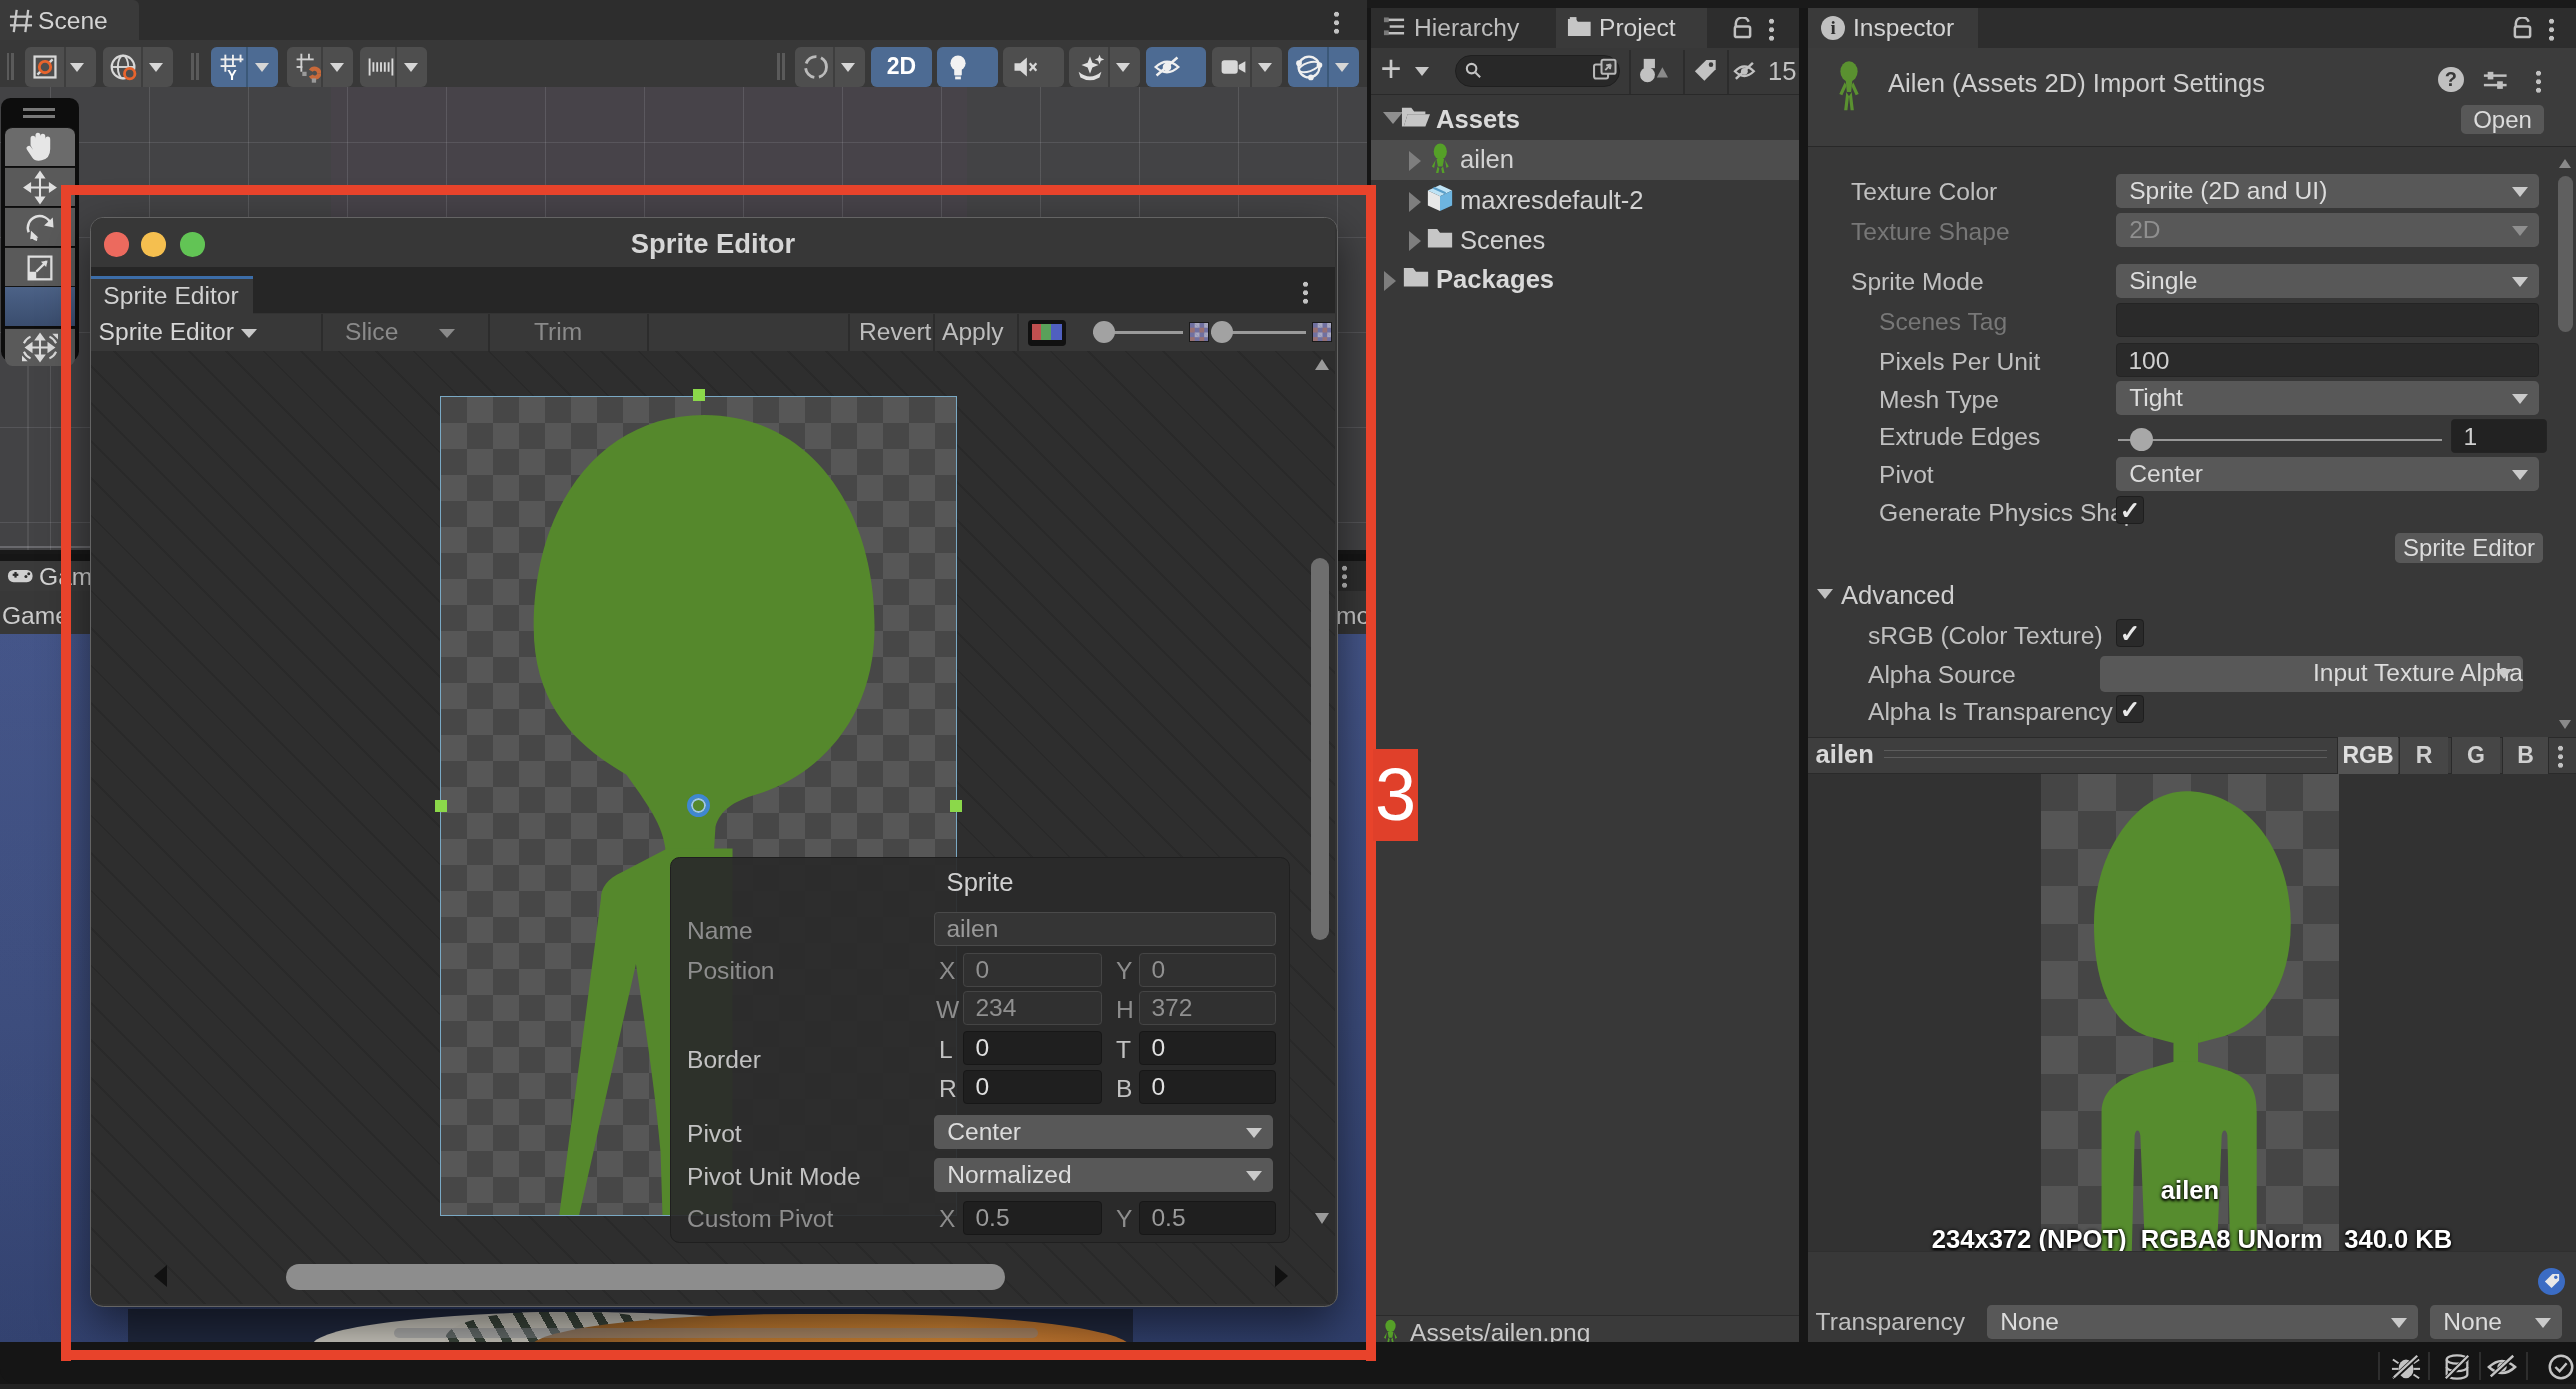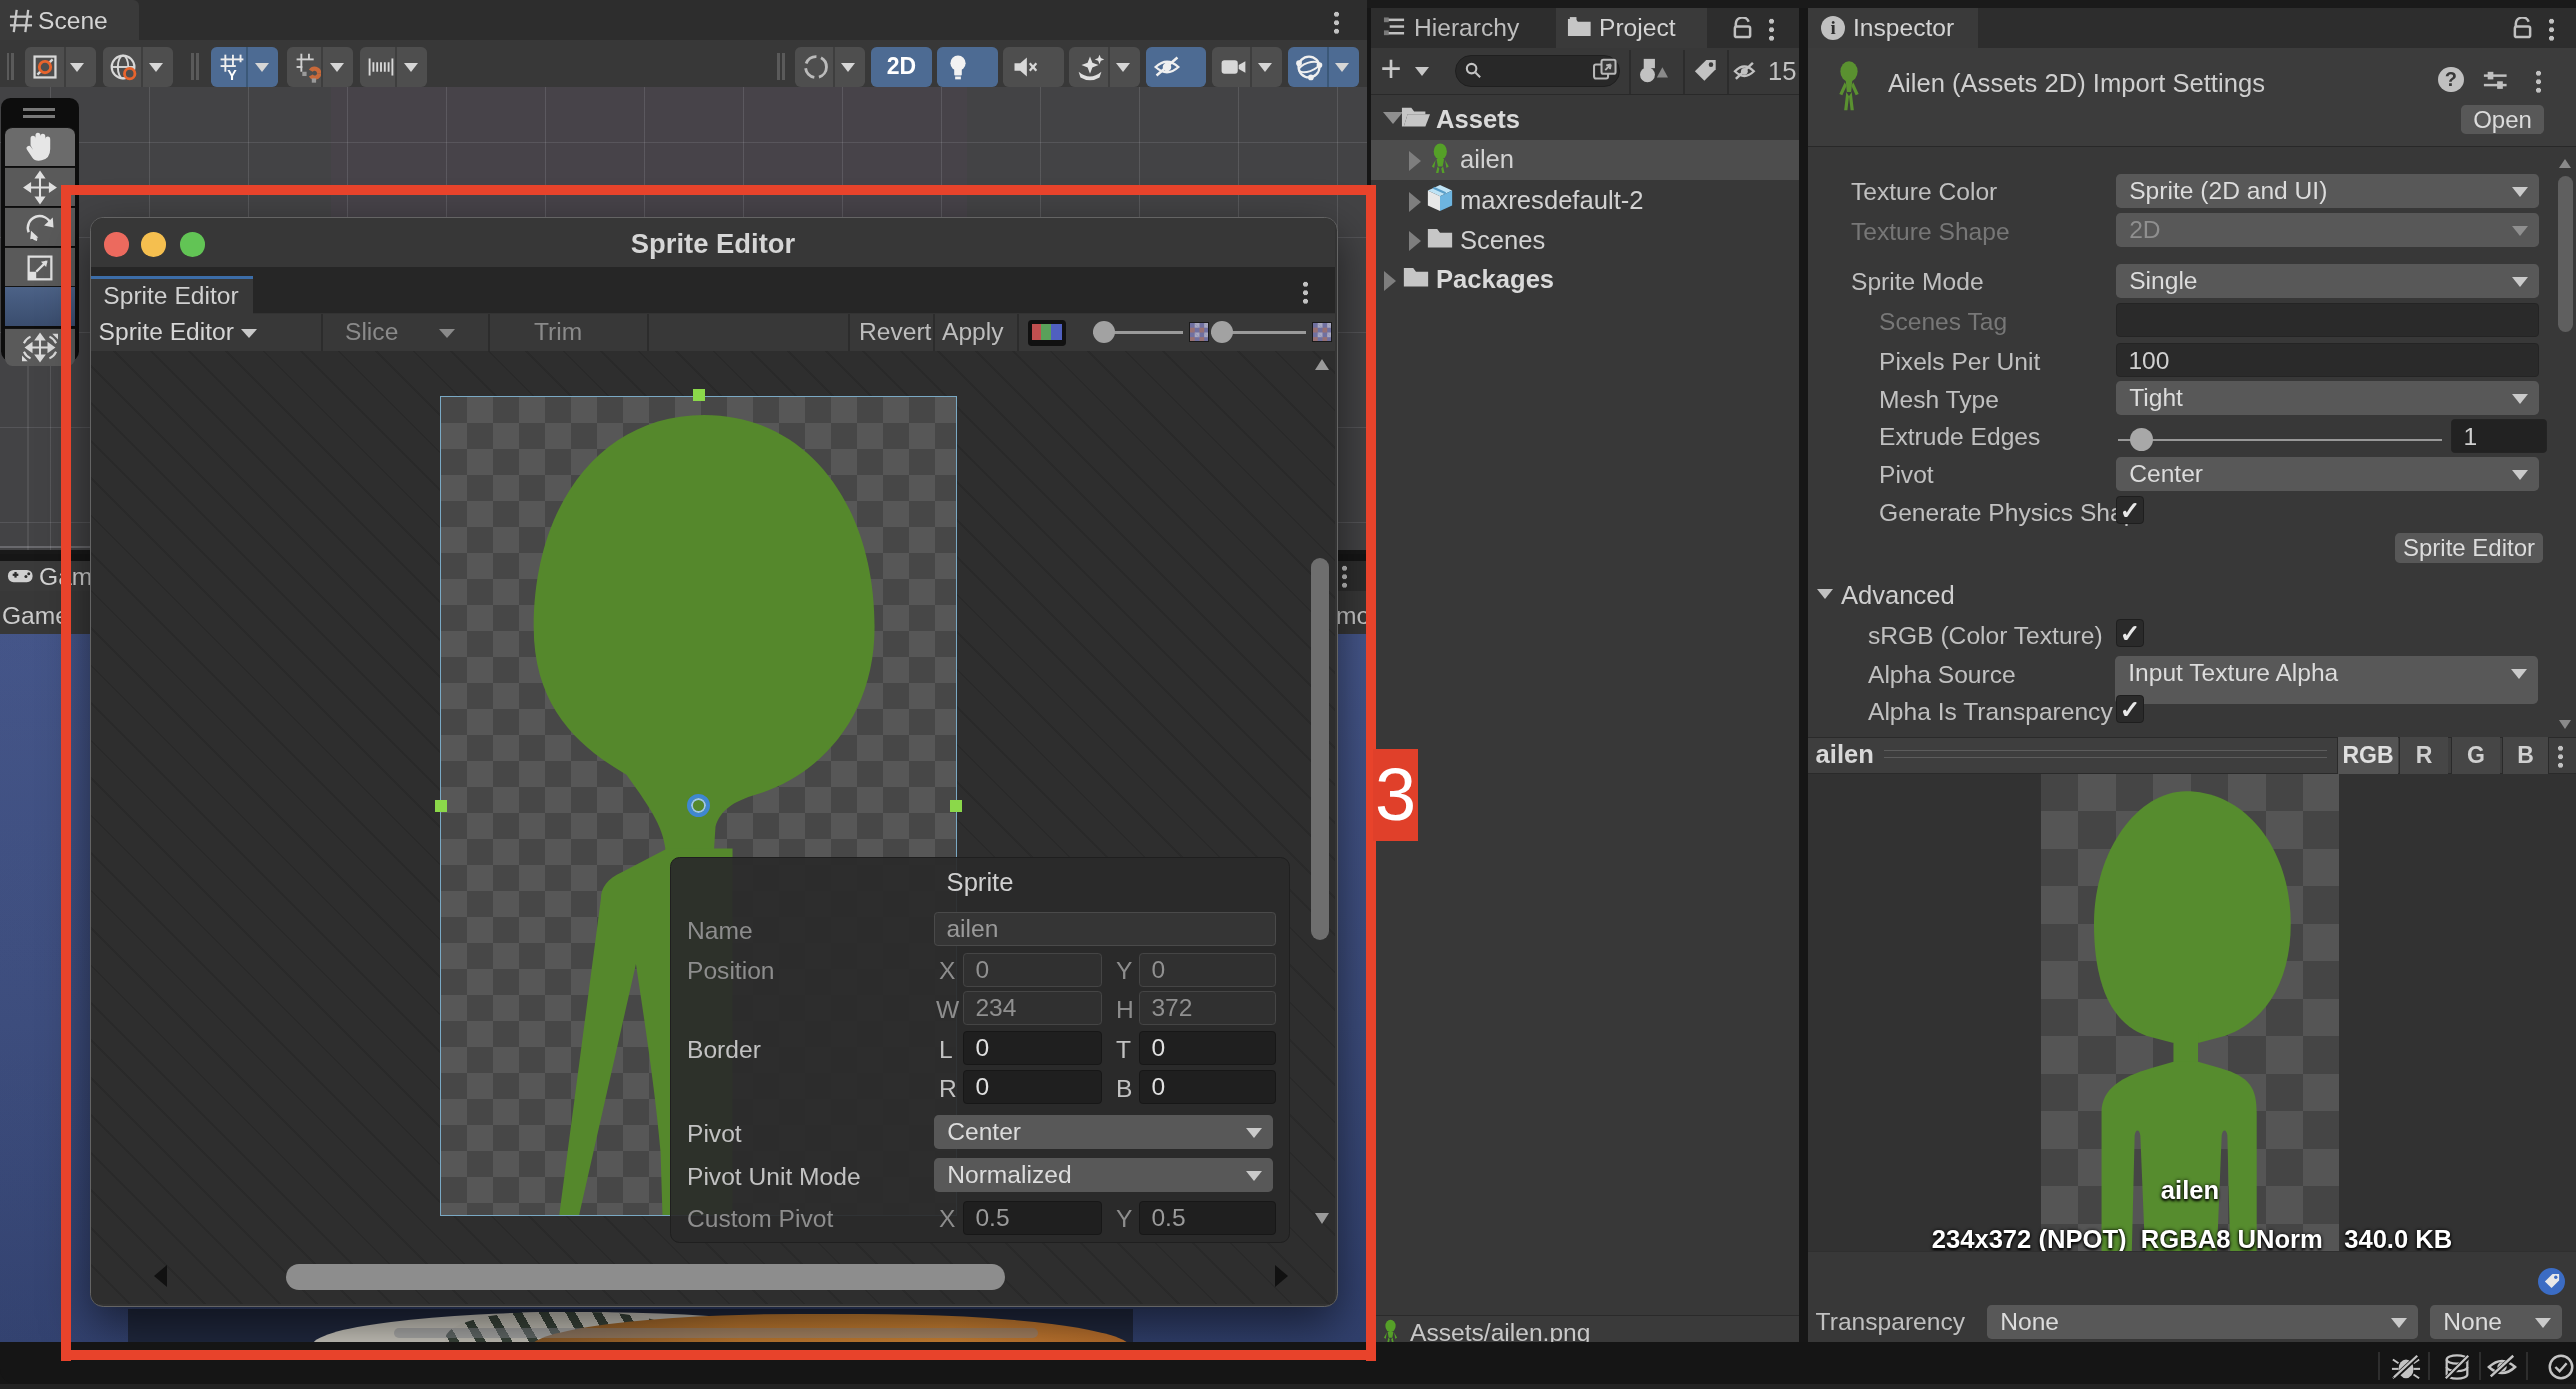--- a/index.html
+++ b/index.html
@@ -381,21 +381,21 @@
     <div class="abs spi" style="left:263px;top:54px;width:342px;background:#353535;border-color:#4a4a4a;color:#9a9a9a;">ailen</div>
     <div class="abs dim2" style="left:16px;top:99px;">Position</div>
     <div class="abs dim2" style="left:268px;top:99px;">X</div>
     <div class="abs spi" style="left:292px;top:95px;width:139px;color:#909090;">0</div>
     <div class="abs dim2" style="left:445px;top:99px;">Y</div>
     <div class="abs spi" style="left:468px;top:95px;width:137px;color:#909090;">0</div>
     <div class="abs dim2" style="left:265px;top:138px;">W</div>
     <div class="abs spi" style="left:292px;top:133px;width:139px;color:#909090;">234</div>
     <div class="abs dim2" style="left:445px;top:138px;">H</div>
     <div class="abs spi" style="left:468px;top:133px;width:137px;color:#909090;">372</div>
-    <div class="abs lbl2" style="left:16px;top:178px;">Border</div>
+    <div class="abs lbl2" style="left:16px;top:188px;">Border</div>
     <div class="abs lbl2" style="left:268px;top:178px;">L</div>
     <div class="abs spi dk" style="left:292px;top:173px;width:139px;">0</div>
     <div class="abs lbl2" style="left:445px;top:178px;">T</div>
     <div class="abs spi dk" style="left:468px;top:173px;width:137px;">0</div>
     <div class="abs lbl2" style="left:268px;top:217px;">R</div>
     <div class="abs spi dk" style="left:292px;top:212px;width:139px;">0</div>
     <div class="abs lbl2" style="left:445px;top:217px;">B</div>
     <div class="abs spi dk" style="left:468px;top:212px;width:137px;">0</div>
     <div class="abs lbl2" style="left:16px;top:262px;">Pivot</div>
     <div class="abs dd" style="left:263px;top:257px;width:339px;height:34px;">Center<div class="arr"></div></div>
@@ -568,21 +568,21 @@
   <div class="abs lbl" style="left:71px;top:453px;">Pivot</div>
   <div class="abs dd" style="left:308px;top:449px;width:423px;height:34px;">Center<div class="arr"></div></div>
   <div class="abs lbl" style="left:71px;top:491px;">Generate Physics Shap</div>
   <div class="abs chk" style="left:308px;top:488px;">✓</div>
   <div class="abs" style="left:587px;top:525px;width:148px;height:30px;background:#585858;border-radius:4.7px;color:#dcdcdc;font-size:24px;text-align:center;line-height:30px;">Sprite Editor</div>
   <div class="tri-d" style="left:8.5px;top:581px;border-left-width:8.5px;border-right-width:8.5px;border-top-width:10.4px;border-top-color:#c0c0c0;"></div>
   <div class="abs" style="left:33px;top:573px;color:#cfcfcf;font-size:25.6px;">Advanced</div>
   <div class="abs lbl" style="left:60px;top:614px;">sRGB (Color Texture)</div>
   <div class="abs chk" style="left:308px;top:611px;">✓</div>
   <div class="abs lbl" style="left:60px;top:653px;">Alpha Source</div>
-  <div class="abs dd" style="left:307px;top:648px;width:423px;height:48px;">Input Texture Alpha<div class="arr"></div></div>
+  <div class="abs dd" style="left:292px;top:648px;width:423px;height:36px;text-align:right;">Input Texture Alpha<div class="arr"></div></div>
   <div class="abs lbl" style="left:60px;top:690px;">Alpha Is Transparency</div>
   <div class="abs chk" style="left:308px;top:687px;">✓</div>
 
   <div class="abs" style="left:751px;top:151px;width:0;height:0;border-left:6.6px solid transparent;border-right:6.6px solid transparent;border-bottom:9.5px solid #8a8a8a;"></div>
   <div class="abs" style="left:750px;top:168px;width:15px;height:156px;background:#5f5f5f;border-radius:7.6px;"></div>
   <div class="abs" style="left:751px;top:712px;width:0;height:0;border-left:6.6px solid transparent;border-right:6.6px solid transparent;border-top:9.5px solid #8a8a8a;"></div>
 
   <div class="abs" style="left:0;top:729px;width:768px;height:37px;background:#3e3e3e;border-top:1.9px solid #2a2a2a;border-bottom:1.9px solid #2a2a2a;"></div>
   <div class="abs" style="left:7.6px;top:732px;color:#d8d8d8;font-size:25.6px;font-weight:bold;">ailen</div>
   <div class="abs" style="left:76px;top:742px;width:443px;height:1.9px;background:#5c5c5c;"></div>

